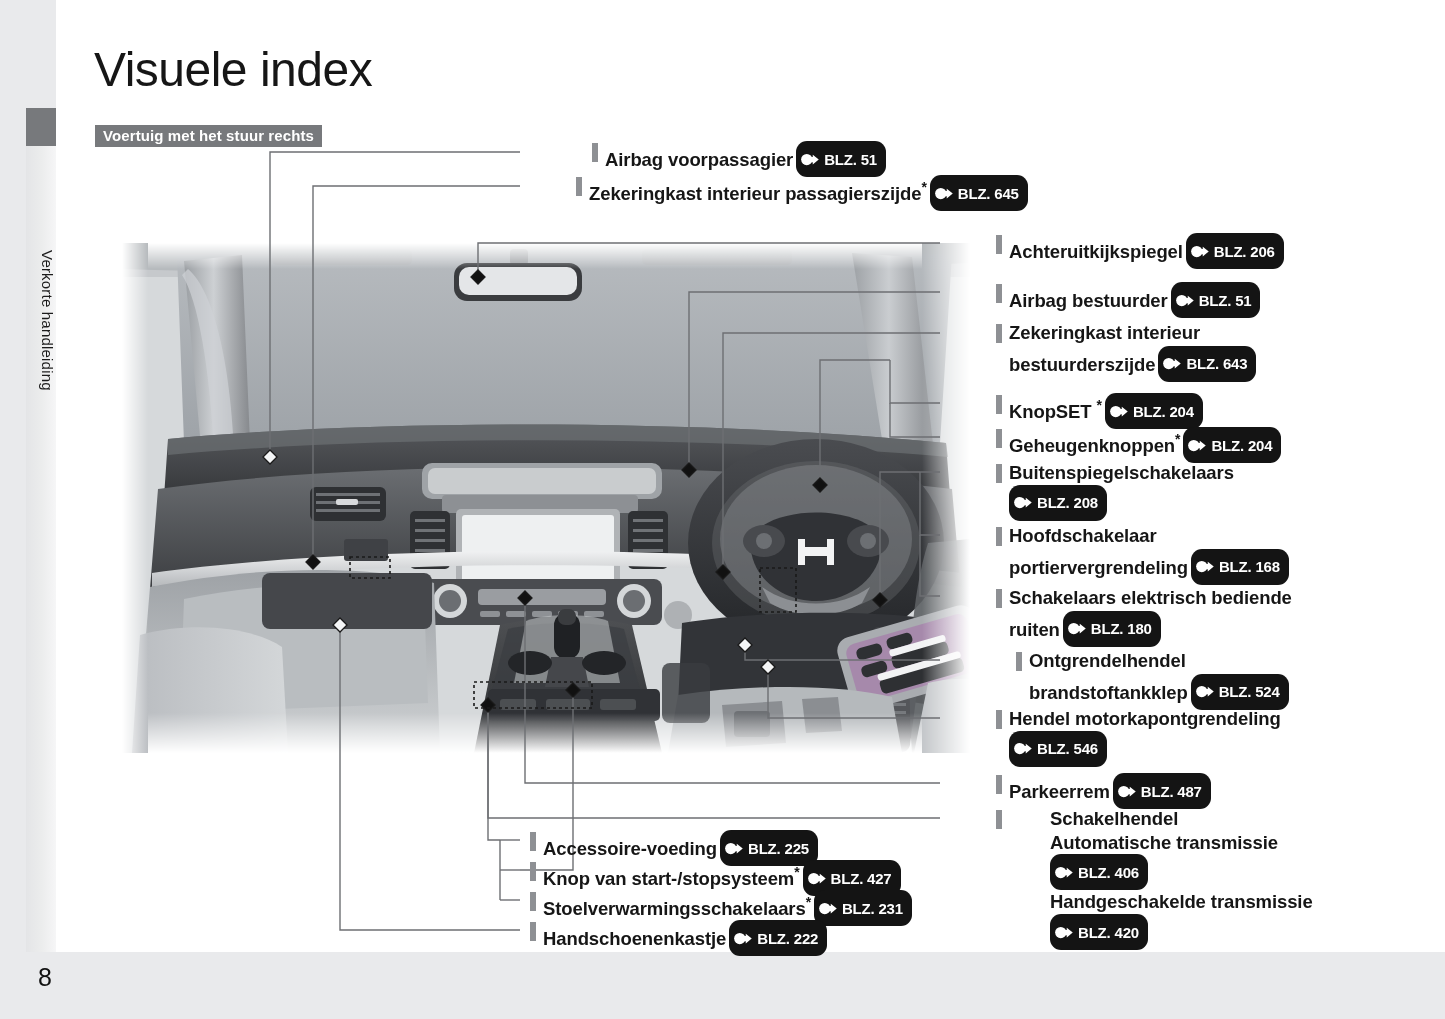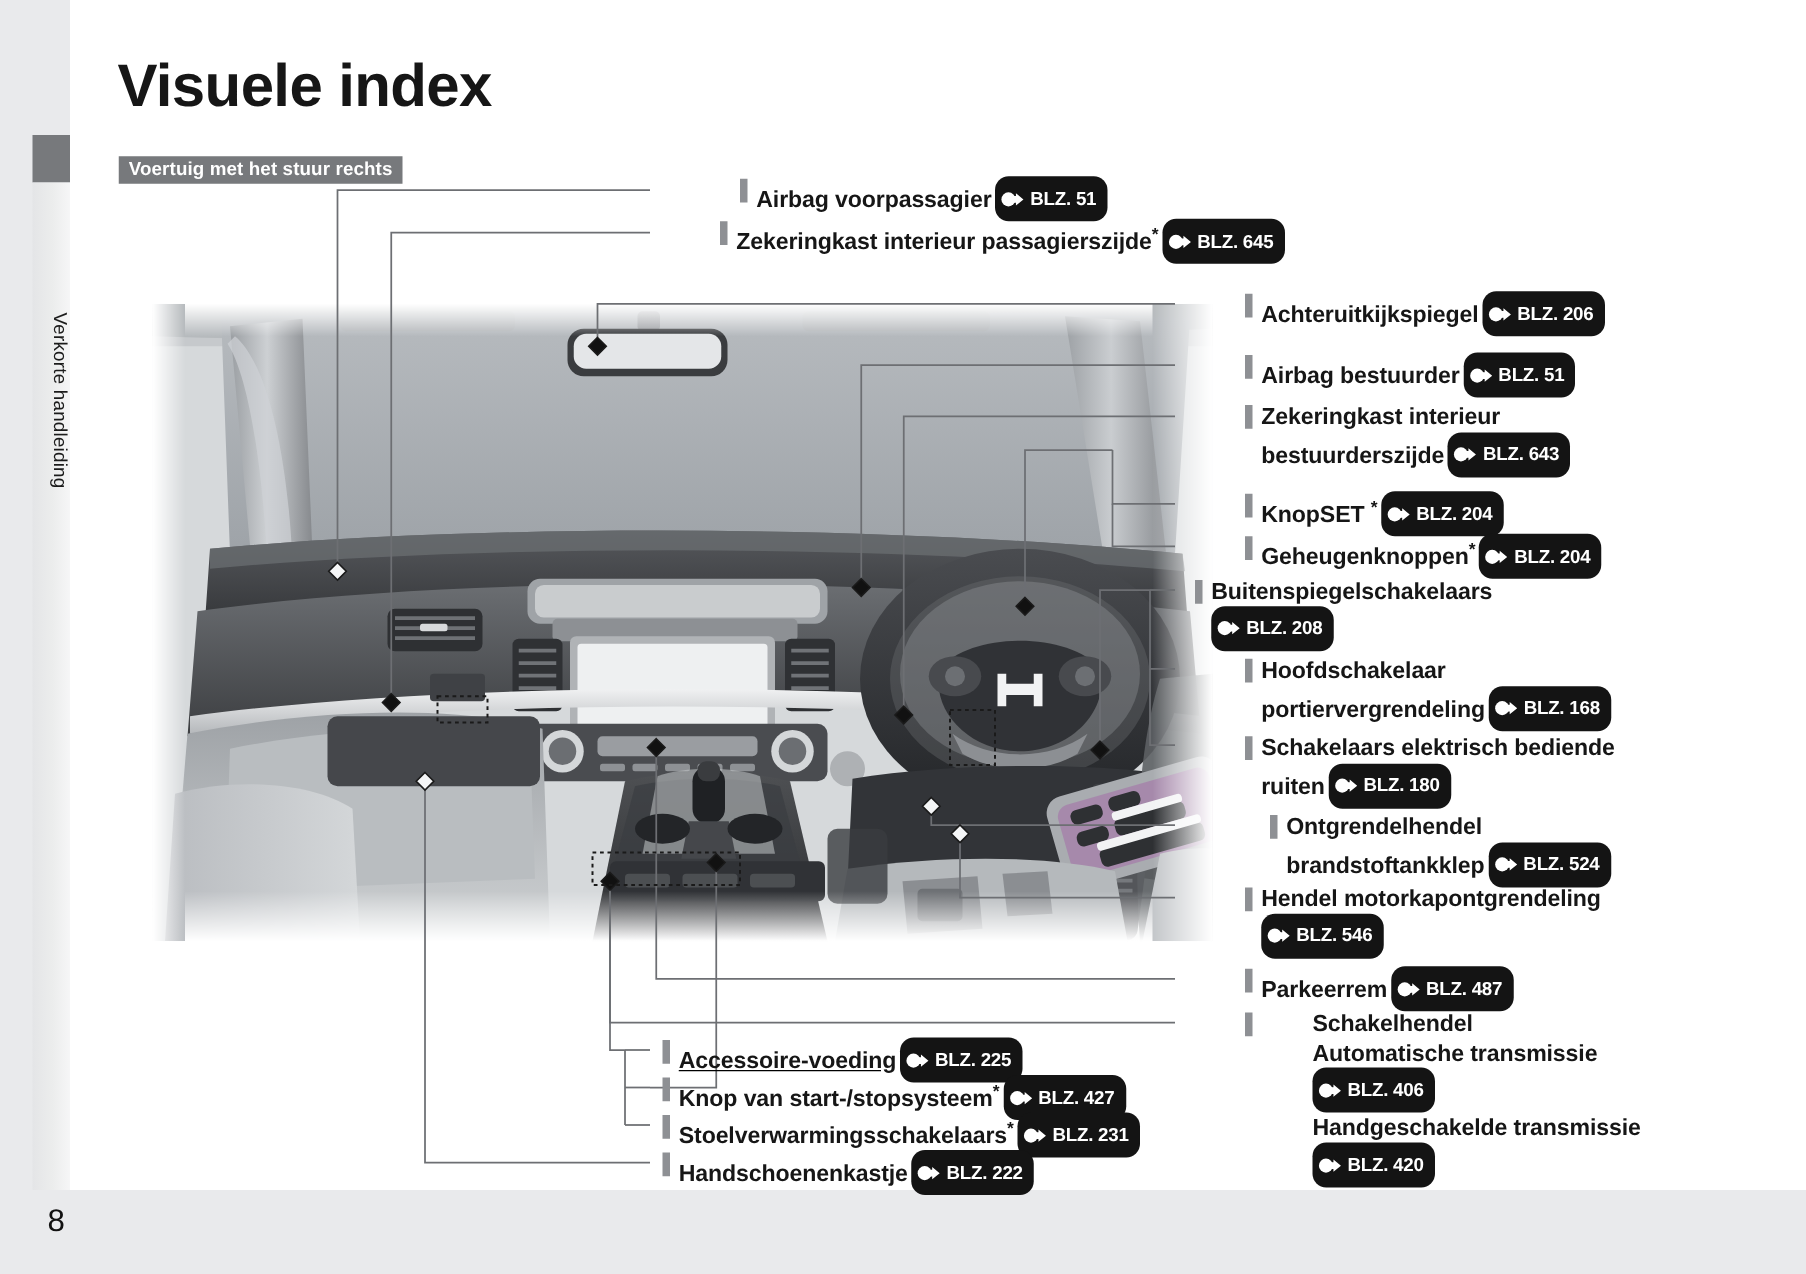--- a/index.html
+++ b/index.html
@@ -75,21 +75,21 @@
     color: #111;
     font-weight: 400;
   }
 
   
   .page-title {
     position: absolute;
     left: 94px;
     top: 42px;
     font-size: 48px;
-    font-weight: bold;
+    font-weight: normal;
     color: #161616;
     letter-spacing: -0.5px;
   }
 
   
   .variant-chip {
     position: absolute;
     left: 95px;
     top: 125px;
     background: #77797c;
@@ -605,21 +605,21 @@
       <span>Geheugenknoppen</span><span class="star">*</span><span class="blz">
           <svg class="arrow-ico" viewBox="0 0 28 16">
             <circle cx="9" cy="8" r="7.5" fill="#fff"></circle>
             <path d="M7 4.5 h10 v-3 l8 6.5 l-8 6.5 v-3 h-10 z" fill="#fff"></path>
           </svg>
           <span class="blz-text">BLZ. 204</span>
         </span>
     </div>
   </div>
 
-  <div class="callout" style="left:956px; top:461px;">
+  <div class="callout" style="left:996px; top:461px;">
     <div class="tick"></div>
     <div class="callout-body wrap">
       <div>Buitenspiegelschakelaars</div>
       <div class="sub-line"><span class="blz standalone">
             <svg class="arrow-ico" viewBox="0 0 28 16">
               <circle cx="9" cy="8" r="7.5" fill="#fff"></circle>
               <path d="M7 4.5 h10 v-3 l8 6.5 l-8 6.5 v-3 h-10 z" fill="#fff"></path>
             </svg>
             <span class="blz-text">BLZ. 208</span>
           </span></div>
@@ -711,21 +711,21 @@
       <div class="sub-line"><span class="blz standalone">
             <svg class="arrow-ico" viewBox="0 0 28 16">
               <circle cx="9" cy="8" r="7.5" fill="#fff"></circle>
               <path d="M7 4.5 h10 v-3 l8 6.5 l-8 6.5 v-3 h-10 z" fill="#fff"></path>
             </svg>
             <span class="blz-text">BLZ. 420</span>
           </span></div>
     </div>
   </div>
 
-  <div class="callout" style="left:530px; top:829px;text-decoration:underline;">
+  <div class="callout" style="left:530px; top:829px;">
     <div class="tick"></div>
     <div class="callout-body">
       <span>Accessoire-voeding</span><span class="blz">
           <svg class="arrow-ico" viewBox="0 0 28 16">
             <circle cx="9" cy="8" r="7.5" fill="#fff"></circle>
             <path d="M7 4.5 h10 v-3 l8 6.5 l-8 6.5 v-3 h-10 z" fill="#fff"></path>
           </svg>
           <span class="blz-text">BLZ. 225</span>
         </span>
     </div>

